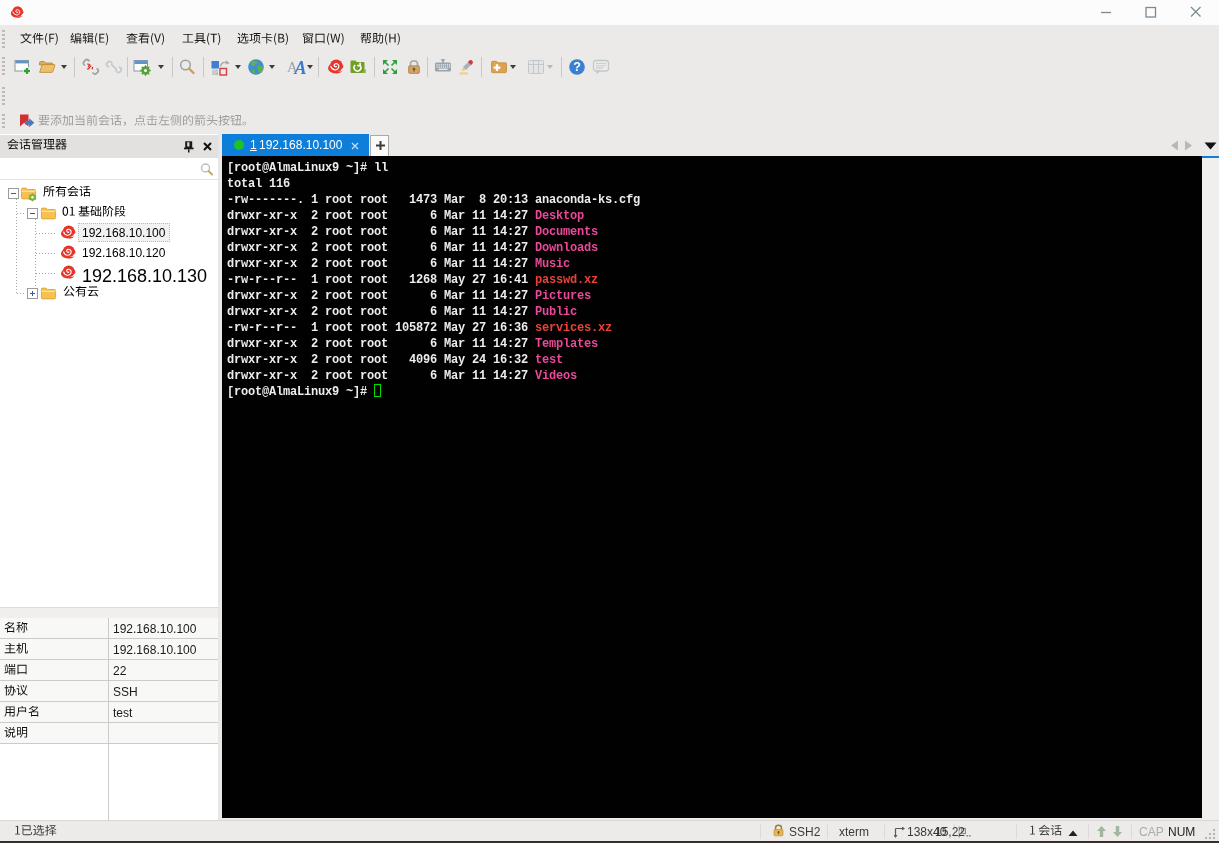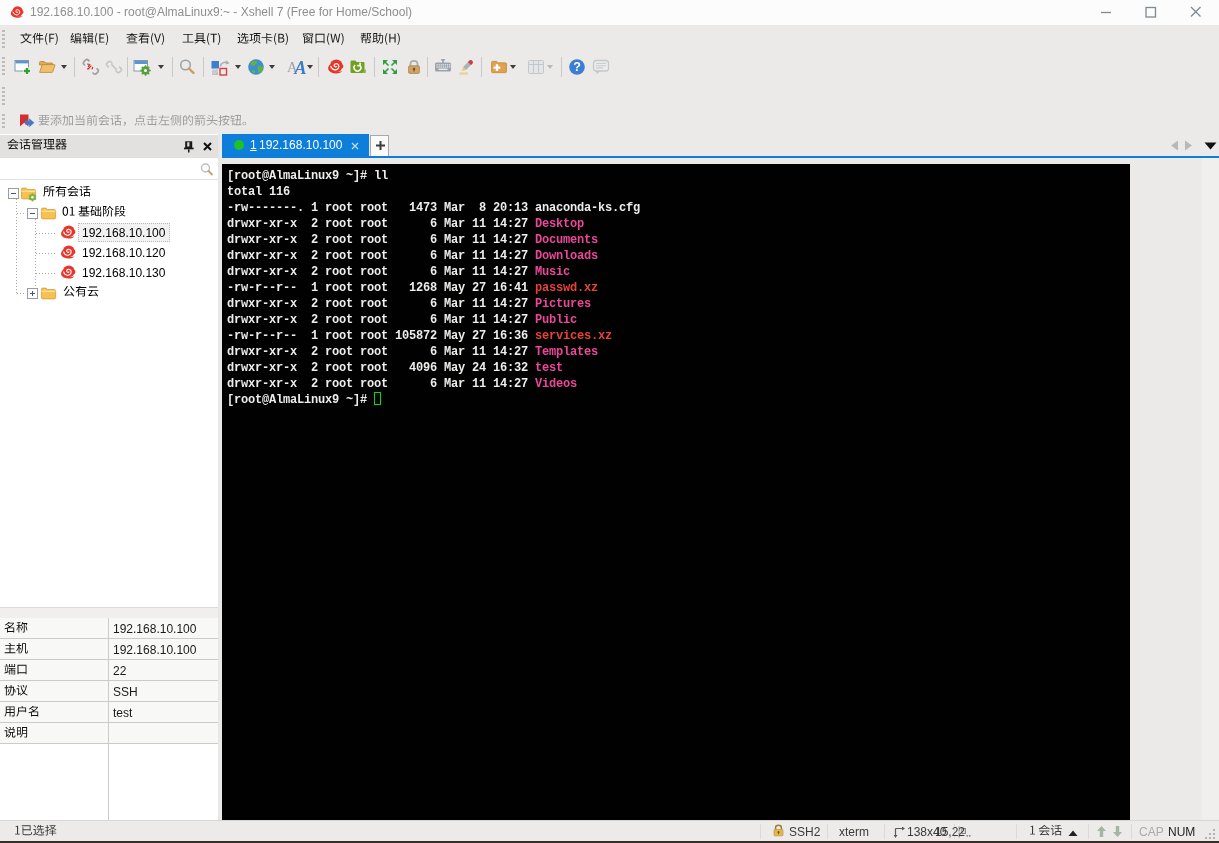--- a/index.html
+++ b/index.html
@@ -32,21 +32,21 @@
 #props{position:absolute;left:0;top:484px;width:218px}
 .prow{position:absolute;left:0;width:218px;height:21px;border-bottom:1px solid #cbcbcb;background:#f8f8f6}
 .plabel{position:absolute;left:4px;top:4px}
 .pvalue{position:absolute;left:113px;top:4px;font-size:12px;color:#1a1a1a}
 #pvline{position:absolute;left:108px;top:484px;width:1px;height:202px;background:#cbcbcb}
 #splitter{position:absolute;left:0;top:473px;width:218px;height:11px;background:#f0efed;border-top:1px solid #dcdbd9}
 #tabbar{left:222px;top:134px;width:997px;height:22px;background:#ebeae8}
 #tab1{position:absolute;left:0;top:0;width:147px;height:22px;background:#0d7ed9;color:#fff;font-size:12px}
 #plusbtn{position:absolute;left:148px;top:1px;width:19px;height:21px;background:#fafaf8;border:1px solid #a9a9a7;border-bottom:none}
 #bluebar{left:222px;top:156px;width:997px;height:2px;background:#0d7ed9}
-#terminal{left:222px;top:164px;width:908px;height:662px;background:#010101}
+#terminal{left:222px;top:156px;width:980px;height:662px;background:#010101}
 #termpre{position:absolute;left:5px;top:4px;font-family:"Liberation Mono",monospace;font-weight:bold;font-size:12px;line-height:16px;letter-spacing:-0.2px;color:#eeedeb;white-space:pre}
 #termpre .b{color:#ec4899}
 #termpre .r{color:#e74338}
 .cursor{display:inline-block;width:7px;height:13px;border:1.5px solid #00dd00;vertical-align:-2px}
 #termscroll{left:1202px;top:158px;width:17px;height:662px;background:#f0efed}
 #statusbar{left:0;top:820px;width:1219px;height:21px;background:#ecebe9;border-top:1px solid #d8d7d5}
 .stext{position:absolute;top:4px;font-size:12px;color:#3a3a3a}
 #bottomborder{left:0;top:841px;width:1219px;height:2px;background:#3a2c27}
 </style></head>
 <body>
@@ -123,21 +123,20 @@
       <path id="q68" d="M0.4 -3.8Q1.2 -4 2.2 -4.3Q3.2 -4.6 4.3 -4.9L4.4 -4.1Q3.4 -3.8 2.4 -3.5Q1.5 -3.2 0.7 -2.9ZM0.6 -7.7L4.4 -7.7L4.4 -6.8L0.6 -6.8ZM2.1 -10.1L3 -10.1L3 -0.1Q3 0.2 2.9 0.4Q2.8 0.6 2.6 0.7Q2.4 0.9 2 0.9Q1.6 0.9 1.1 0.9Q1 0.7 1 0.5Q0.9 0.2 0.8 0.1Q1.2 0.1 1.5 0.1Q1.8 0.1 1.9 0.1Q2.1 0.1 2.1 -0.1ZM4.8 -9.4L10.2 -9.4L10.2 -8.6L4.8 -8.6ZM10.1 -9.4L10.2 -9.4L10.4 -9.5L10.9 -9.2Q10.5 -8.3 9.8 -7.6Q9.1 -6.8 8.3 -6.3Q7.5 -5.7 6.6 -5.3Q5.6 -4.8 4.7 -4.6Q4.6 -4.7 4.5 -4.9Q4.4 -5.2 4.2 -5.3Q5.1 -5.5 6 -5.9Q6.9 -6.3 7.7 -6.8Q8.4 -7.3 9.1 -7.9Q9.7 -8.6 10.1 -9.3ZM6.1 -9.1Q6.6 -8.1 7.5 -7.4Q8.3 -6.6 9.4 -6.1Q10.4 -5.6 11.7 -5.3Q11.6 -5.2 11.5 -5.1Q11.4 -4.9 11.3 -4.8Q11.2 -4.7 11.1 -4.5Q9.9 -4.9 8.8 -5.5Q7.7 -6.1 6.8 -6.9Q6 -7.8 5.4 -8.8ZM5 -3.9L10.6 -3.9L10.6 -3.1L5 -3.1ZM4.4 -1.8L11.5 -1.8L11.5 -1L4.4 -1ZM7.4 -4.9L8.3 -4.9L8.3 1L7.4 1Z"></path>
     </defs>
   </svg>
 <div class="abs" id="titlebar">
     <div class="abs" style="left:9px;top:5px"><svg width="15" height="15" viewBox="0 0 18 18">
 <circle cx="10.3" cy="7.8" r="6.3" fill="#e8352a"></circle>
 <path d="M4.6 5.8 Q2.6 7.4 2.2 9.6 Q1.8 12.6 5 14.2 Q8.2 15.8 12.2 15.3 Q15 14.9 16.3 12.9 Q13.4 14.2 9.8 13.4 Q5.6 12.4 4.4 9.4 Q3.8 7.6 4.6 5.8 Z" fill="#e8352a"></path>
 <path d="M16 6.2 Q17.6 7 17.3 8.8 Q17 10.4 15.6 10.8 Z" fill="#e8352a"></path>
 <path d="M10.6 7.9 A1 1 0 0 1 9.2 8.8 A1.6 1.6 0 0 1 9 5.9 A2.7 2.7 0 0 1 12.9 8.3 A3.7 3.7 0 0 1 8.7 11.9 A4.9 4.9 0 0 1 4.8 8.2" fill="none" stroke="#fff" stroke-width="1.15"></path>
       </svg></div>
-    <div class="abs" id="title-text">192.168.10.100 - root@AlmaLinux9:~ - Xshell 7 (Free for Home/School)</div>
     <svg class="abs" style="left:1090px;top:0" width="129" height="25" viewBox="0 0 129 25">
 <path class="winbtn" d="M11 12.5 L21 12.5"></path>
 <rect class="winbtn" x="56" y="7.5" width="9.5" height="9.5"></rect>
 <path class="winbtn" d="M101 7 L110.5 16.5 M110.5 7 L101 16.5"></path>
     </svg>
   </div>
 <div class="abs" id="menubar">
     <div class="abs grip" style="left:2px;top:5px;height:18px"></div>
     <span class="menuitem" style="left:20px"><svg width="39" height="15" viewBox="0 0 39 15" fill="#1a1a1a">
         <use href="#q0" x="0" y="9.6"></use>
@@ -467,21 +466,21 @@
           </svg></span>
         <span style="position:absolute;left:82px;top:3px;font-size:12px">192.168.10.120</span>
       </div>
       <div class="trow" style="left:0;top:82px">
         <span style="position:absolute;left:59px;top:1px"><svg width="17" height="17" viewBox="0 0 18 18">
 <circle cx="10.3" cy="7.8" r="6.3" fill="#e8352a"></circle>
 <path d="M4.6 5.8 Q2.6 7.4 2.2 9.6 Q1.8 12.6 5 14.2 Q8.2 15.8 12.2 15.3 Q15 14.9 16.3 12.9 Q13.4 14.2 9.8 13.4 Q5.6 12.4 4.4 9.4 Q3.8 7.6 4.6 5.8 Z" fill="#e8352a"></path>
 <path d="M16 6.2 Q17.6 7 17.3 8.8 Q17 10.4 15.6 10.8 Z" fill="#e8352a"></path>
 <path d="M10.6 7.9 A1 1 0 0 1 9.2 8.8 A1.6 1.6 0 0 1 9 5.9 A2.7 2.7 0 0 1 12.9 8.3 A3.7 3.7 0 0 1 8.7 11.9 A4.9 4.9 0 0 1 4.8 8.2" fill="none" stroke="#fff" stroke-width="1.15"></path>
           </svg></span>
-        <span style="position:absolute;left:82px;top:3px;font-size:12px">192.168.10.130</span>
+        <span style="position:absolute;left:82px;top:3px;font-size:18px">192.168.10.130</span>
       </div>
       <div class="trow" style="left:0;top:102px">
         <span style="position:absolute;left:40px;top:2px"><svg width="17" height="17" viewBox="0 0 18 18">
 <path d="M1.5 4.5 Q1.5 3.3 2.7 3.3 L6.5 3.3 L8 4.8 L15.3 4.8 Q16.5 4.8 16.5 6 L16.5 13.5 Q16.5 14.7 15.3 14.7 L2.7 14.7 Q1.5 14.7 1.5 13.5 Z" fill="#f6c14f" stroke="#d29a36" stroke-width="0.8"></path>
 <path d="M1.5 6.6 L16.5 6.6" stroke="#ffe9b0" stroke-width="1.1"></path>
           </svg></span>
         <span style="position:absolute;left:63px;top:3px"><svg width="37" height="15" viewBox="0 0 37 15" fill="#000">
             <use href="#q54" x="0" y="9.6"></use>
             <use href="#q46" x="12" y="9.6"></use>
             <use href="#q55" x="24" y="9.6"></use>

